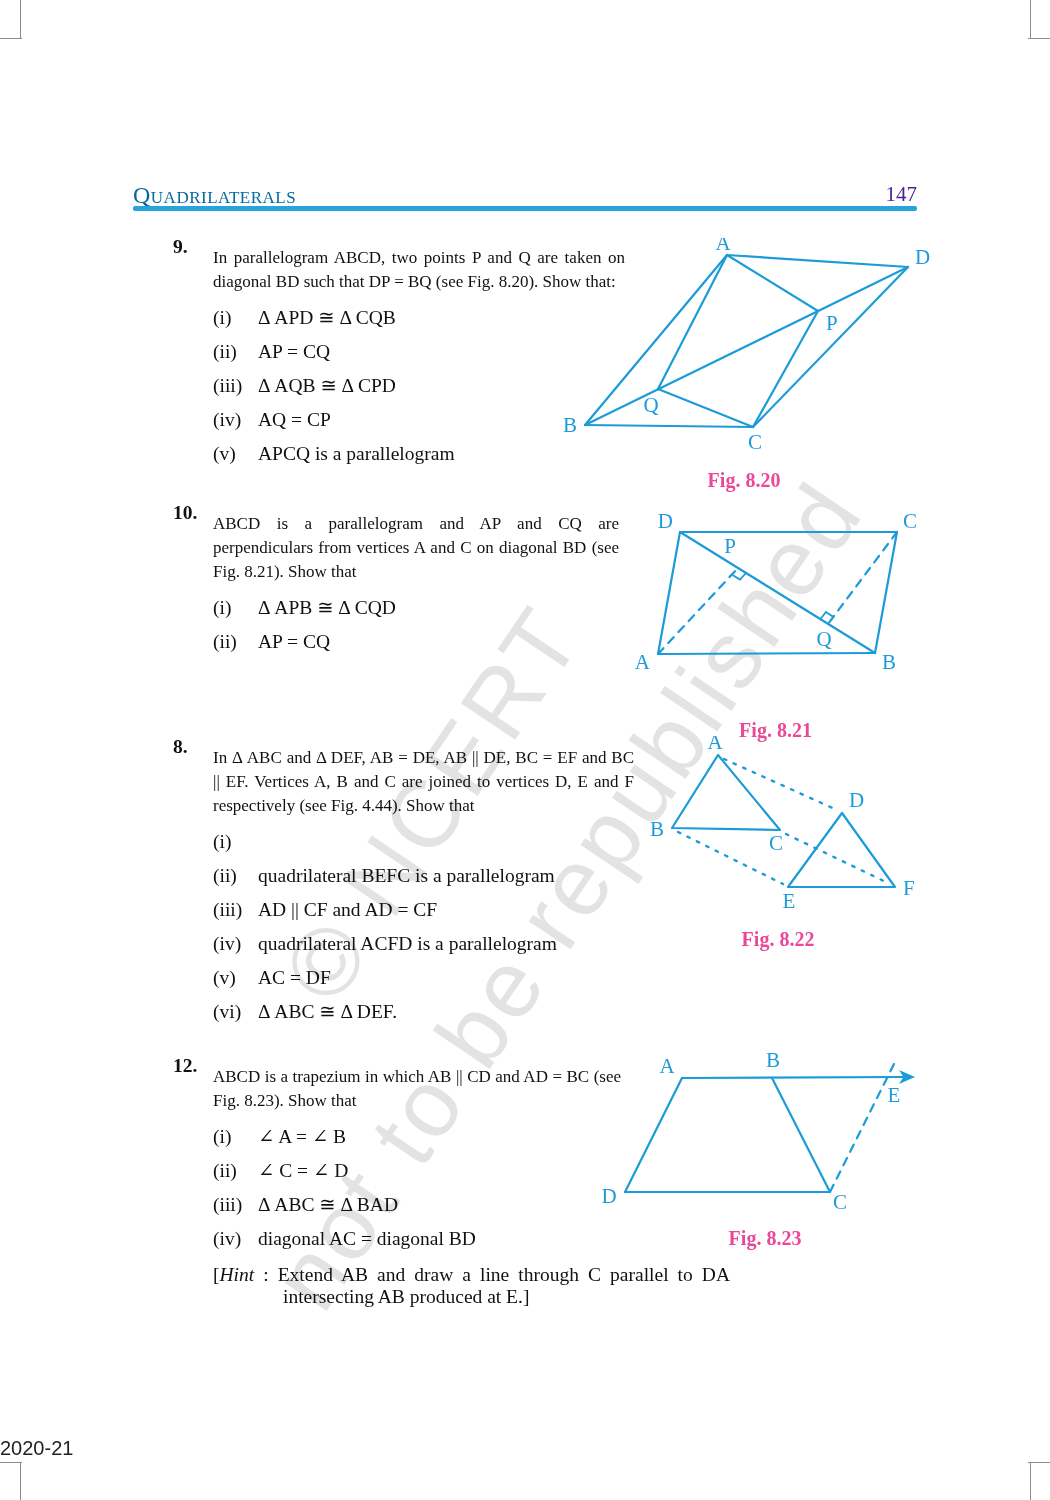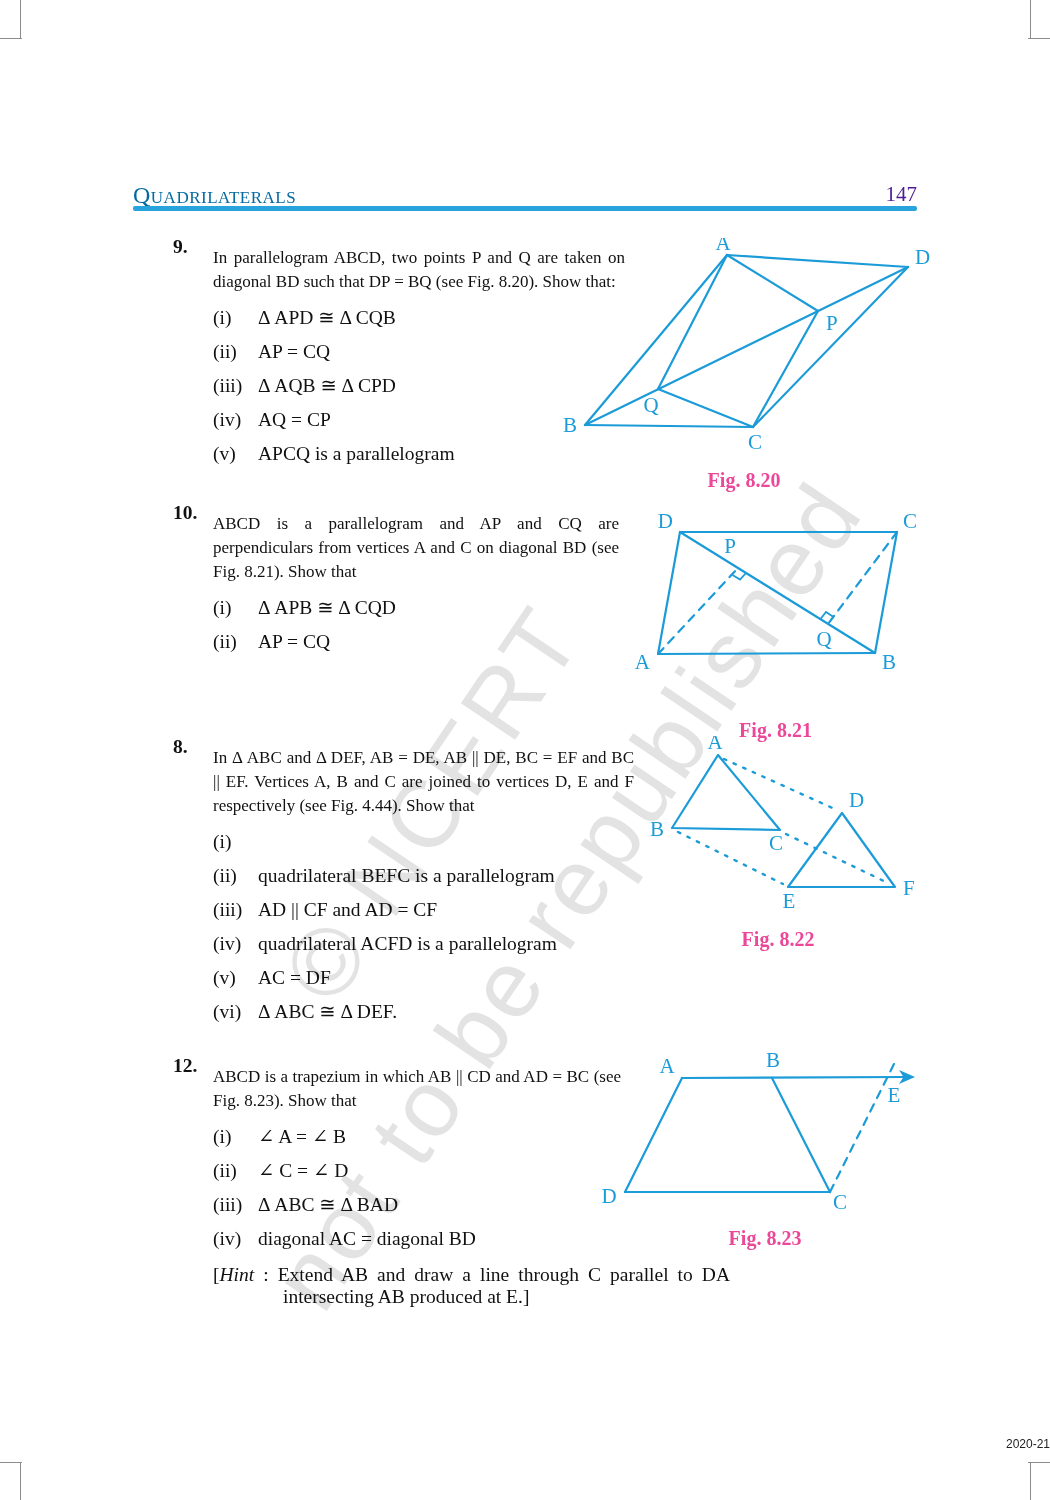--- a/index.html
+++ b/index.html
@@ -58,22 +58,22 @@
   .figdot   { stroke:#1b9bd8; stroke-width:2.4; fill:none; stroke-linecap:round; stroke-dasharray:2.5 8; }
   .figmark  { stroke:#1b9bd8; stroke-width:1.8; fill:none; }
   .figarrow { fill:#1b9bd8; stroke:none; }
   .figlabel { font-family:"Liberation Serif","DejaVu Serif",serif; font-size:21px; fill:#1b9bd8; }
   .caption {
     position:absolute; text-align:center; color:#ec4899; font-weight:bold; font-size:20px;
   }
 
   
   .footer {
-    position:absolute; left:0; top:1437px; width:1050px; text-align:right;
-    font-family:"Liberation Sans","DejaVu Sans",sans-serif; font-size:12px; color:#222;
+    position:absolute; left:0; top:1437px; width:1050px; text-align:left;
+    font-family:"Liberation Sans","DejaVu Sans",sans-serif; font-size:20px; color:#222;
   }
 </style>
 </head>
 <body>
 
 <div class="watermark">
   <div>© NCERT</div>
   <div>not to be republished</div>
 </div>
 

